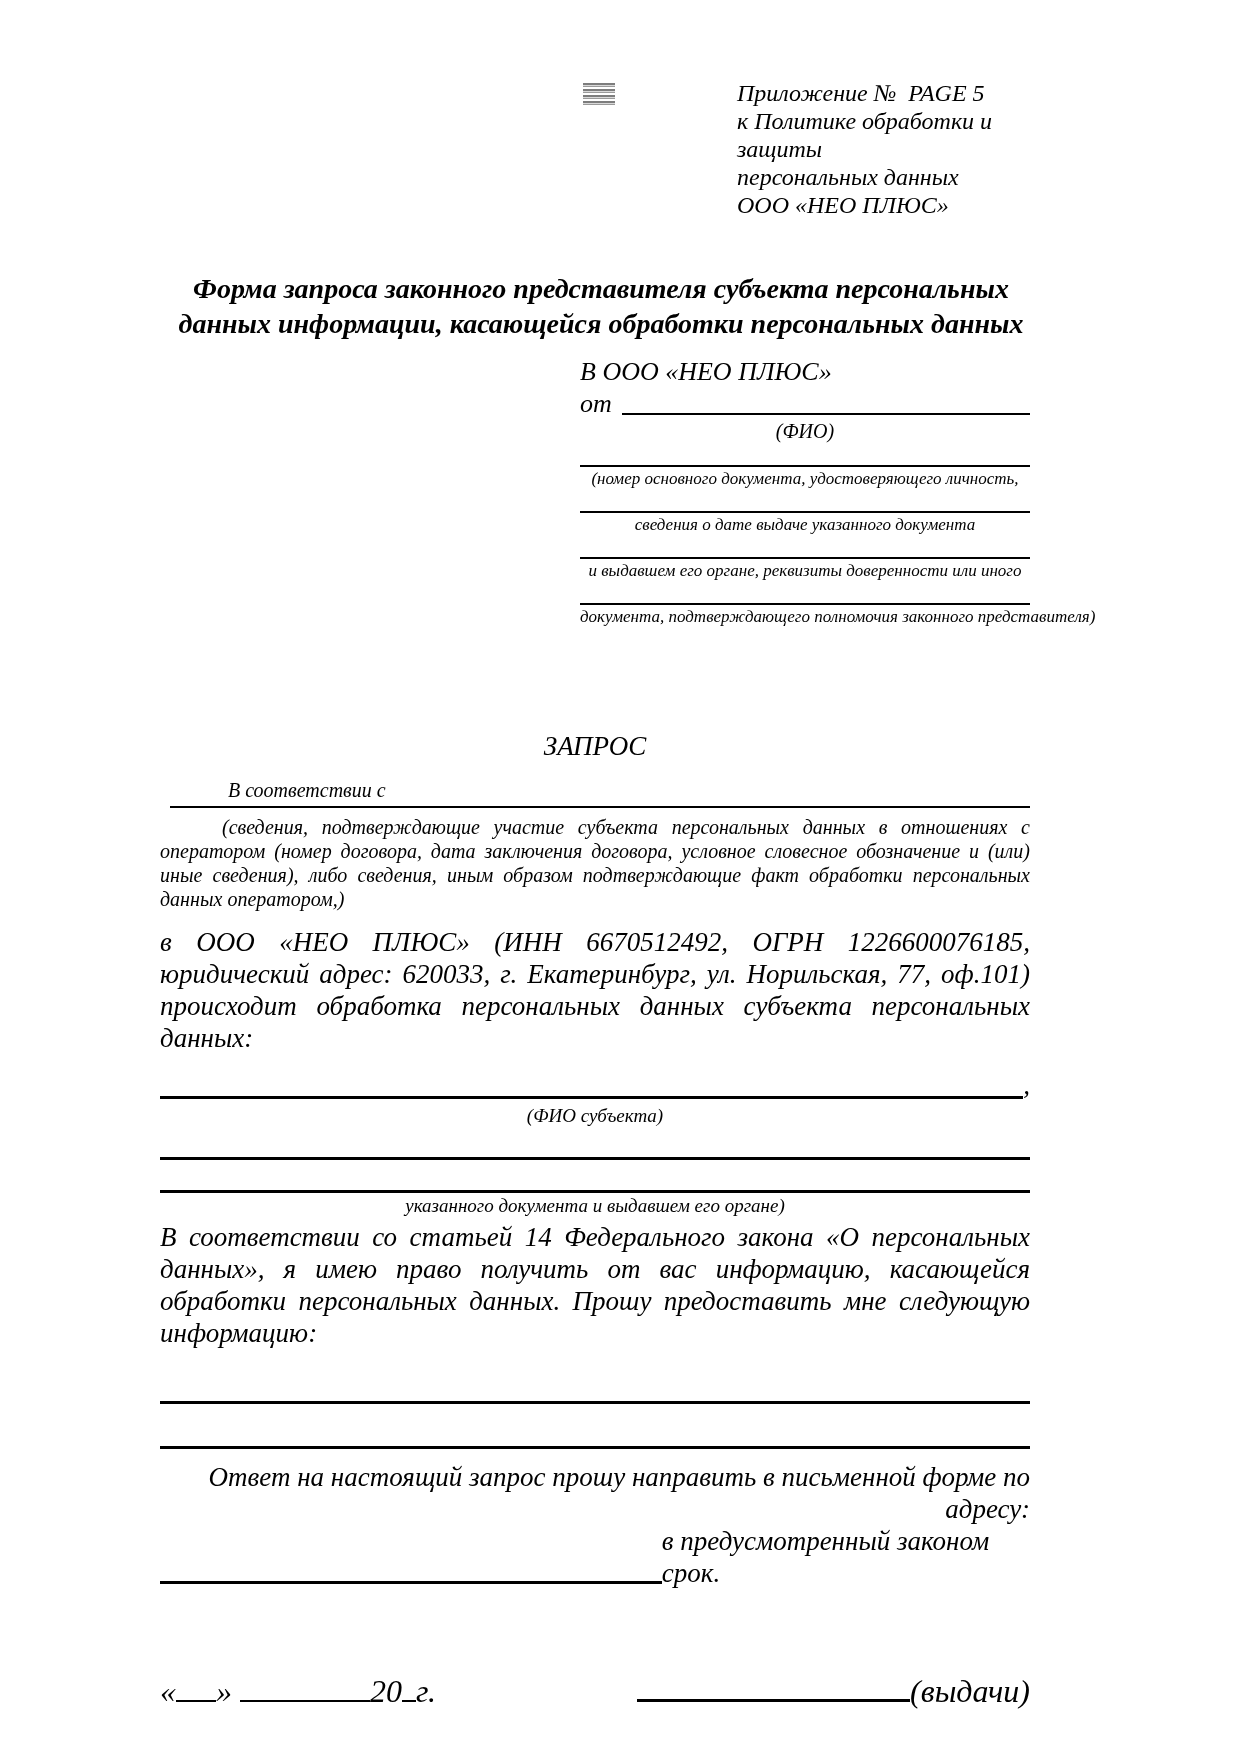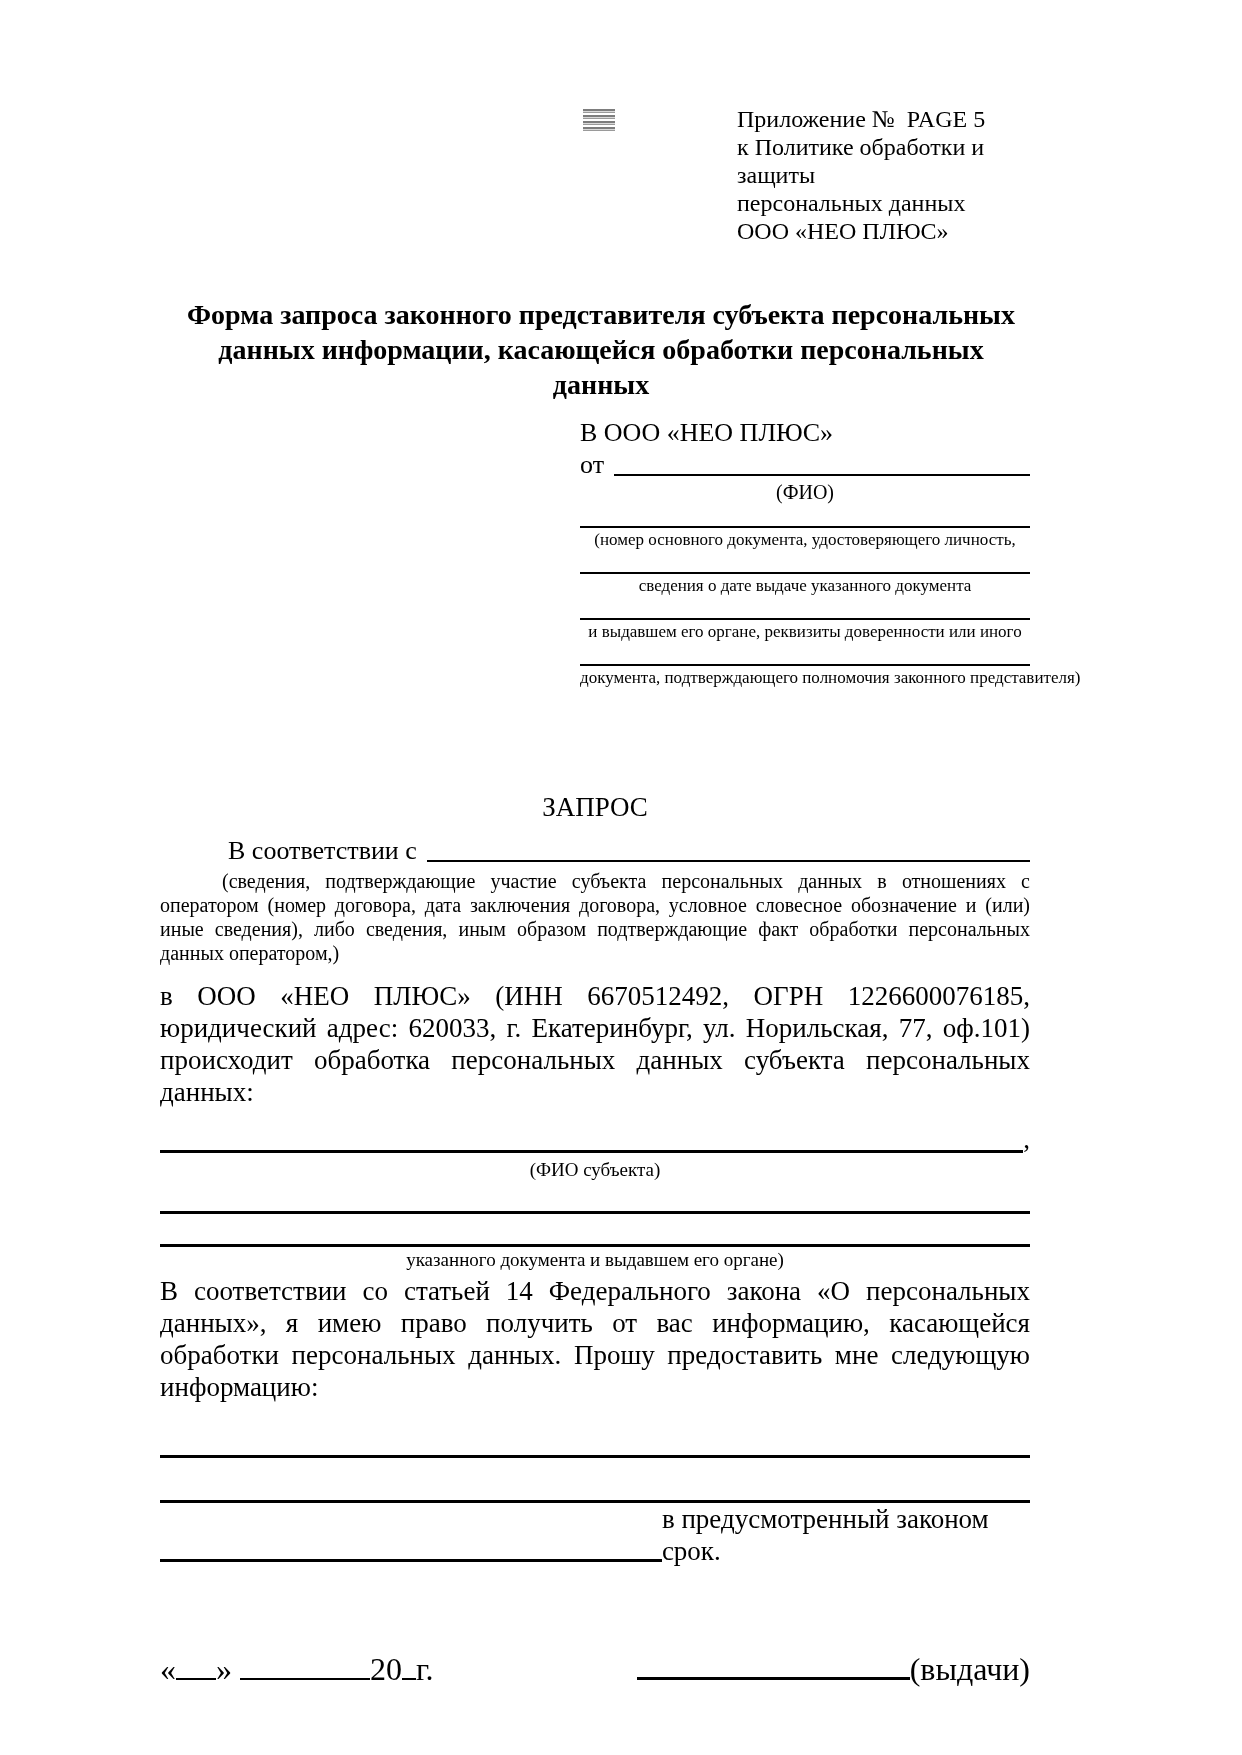--- a/index.html
+++ b/index.html
@@ -5,21 +5,22 @@
   html, body { margin: 0; padding: 0; }
   body {
     width: 1242px;
     height: 1755px;
     background: #ffffff;
     color: #000000;
     font-family: "Liberation Serif", "DejaVu Serif", serif;
   }
   .content {
     position: relative;
-    padding: 105px 212px 0 160px;
+    padding: 79px 212px 0 160px;
+    font-style: italic;
   }
 
   
   .header-row { position: relative; min-height: 112px; }
   .obj-icon {
     position: absolute; left: 423px; top: 4px;
     width: 32px; height: 24px;
     background: repeating-linear-gradient(
       to bottom,
       #7d7d7d 0px, #7d7d7d 2px,
@@ -49,21 +50,21 @@
   .addr-caption {
     text-align: center;
     font-size: 17px;
     line-height: 20px;
     white-space: nowrap;
     margin-top: 2px;
   }
 
   
   .request-heading { text-align: center; font-size: 27px; margin-top: 104px; }
-  .intro-line { display: flex; font-size: 26px; line-height: 32px; margin-top: 12px; }
+  .intro-line { display: flex; font-size: 20px; line-height: 32px; margin-top: 12px; flex-direction: column; }
   .intro-line .label { margin-left: 68px; }
   .intro-line .blank { flex: 1; margin-left: 10px; margin-bottom: 5px; border-bottom: 2px solid #000; }
   .footnote {
     font-size: 20px;
     line-height: 24px;
     text-align: justify;
     text-indent: 62px;
     margin-top: 2px;
   }
   .body-para { font-size: 27px; line-height: 32px; text-align: justify; }
@@ -155,20 +156,21 @@
   <div class="rule3 subject-rule"></div>
 
   <div class="rule3 subject-rule"></div>
   <div class="main-caption">указанного документа и выдавшем его органе)</div>
 
   <div class="body-para law-para">В соответствии со статьей 14 Федерального закона «О персональных данных», я имею право получить от вас информацию, касающейся обработки персональных данных. Прошу предоставить мне следующую информацию:</div>
 
   <div class="rule3 answer-rule-1"></div>
   <div class="rule3 answer-rule-2"></div>
 
+  <div class="reply-line-1">Ответ на настоящий запрос прошу направить в письменной форме по адресу:</div>
   <div class="reply-line-2">
     <span class="blank"></span>
     <span>в предусмотренный законом срок.</span>
   </div>
 
   <div class="footer-row">
     <div>
       <span>«</span><span class="ublank w40"></span><span>»</span>
       <span class="ublank w130"></span><span>20</span><span class="ublank w14"></span><span>г.</span>
     </div>

